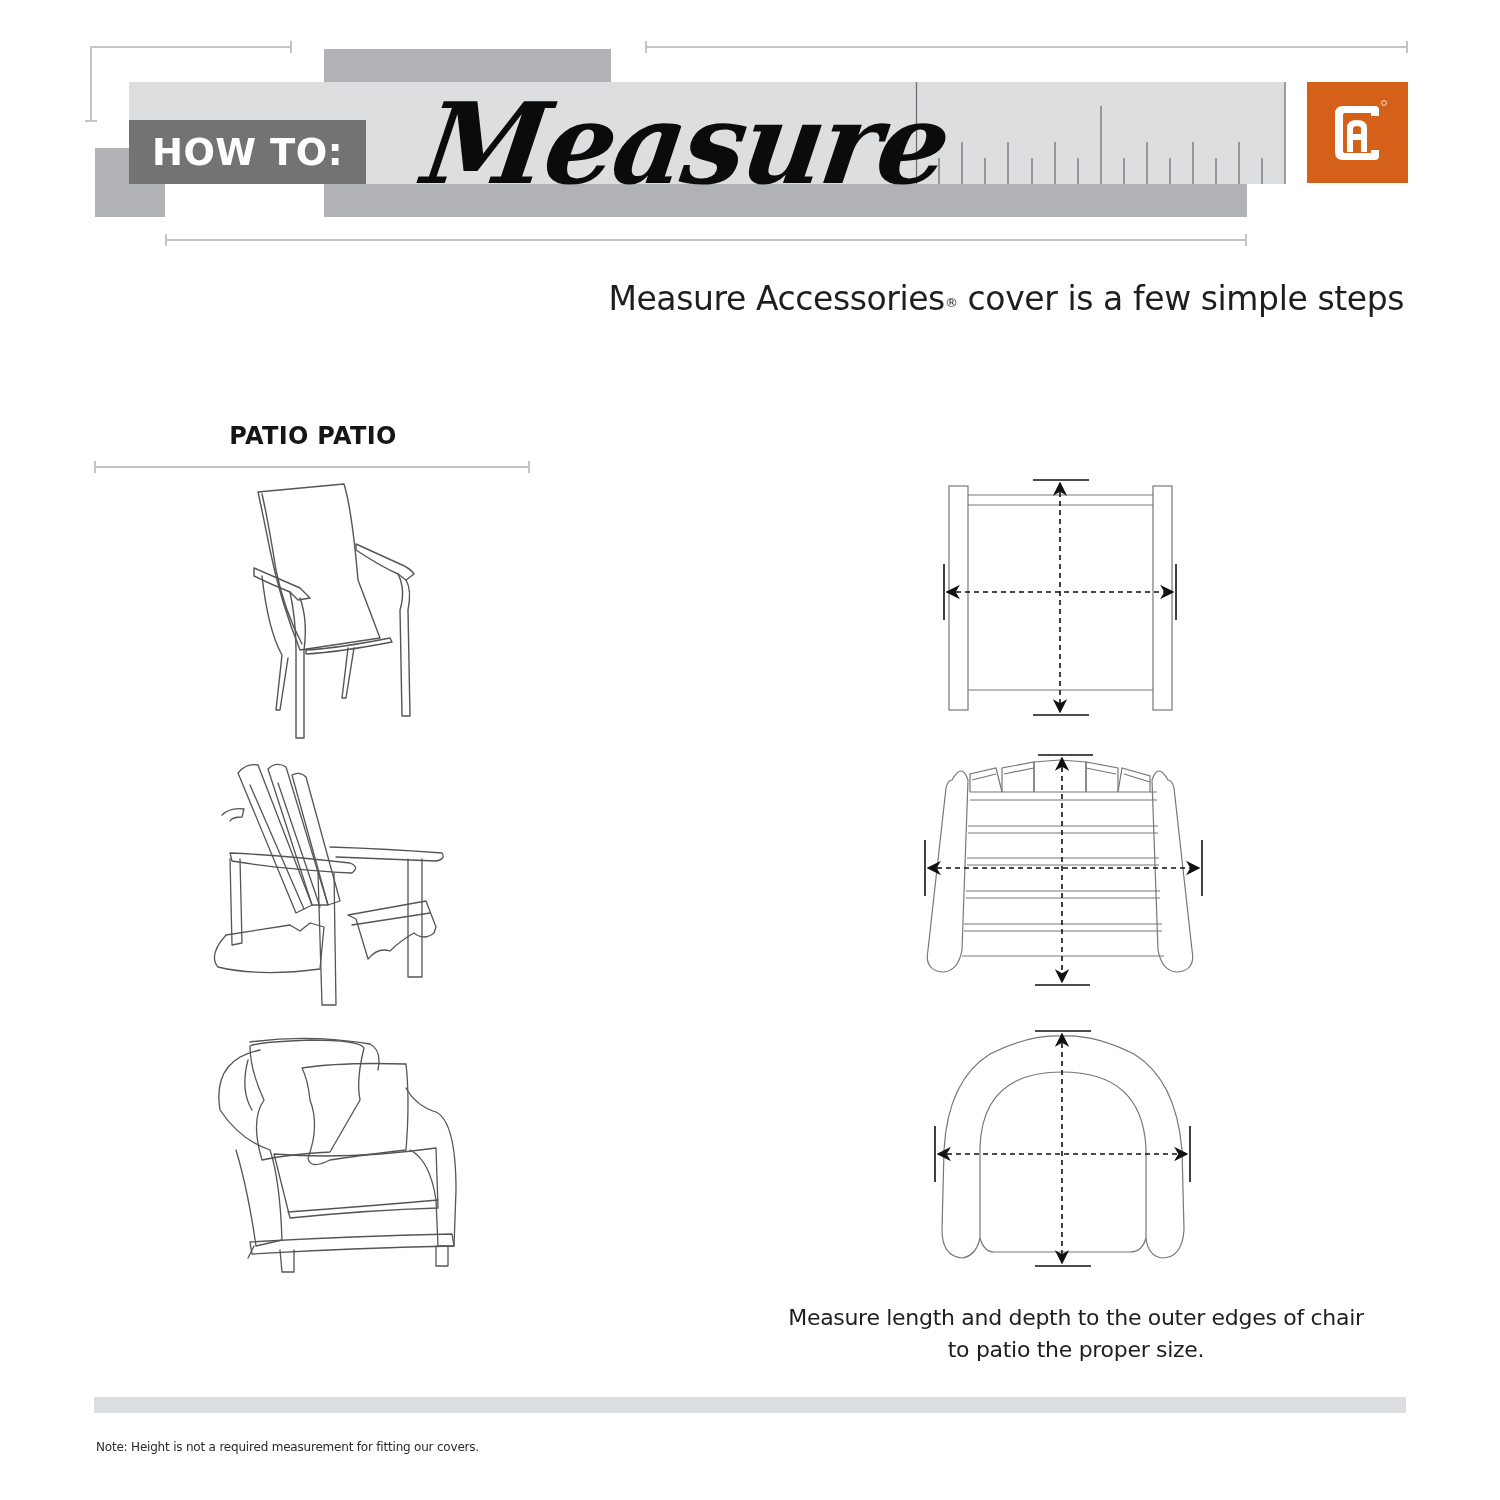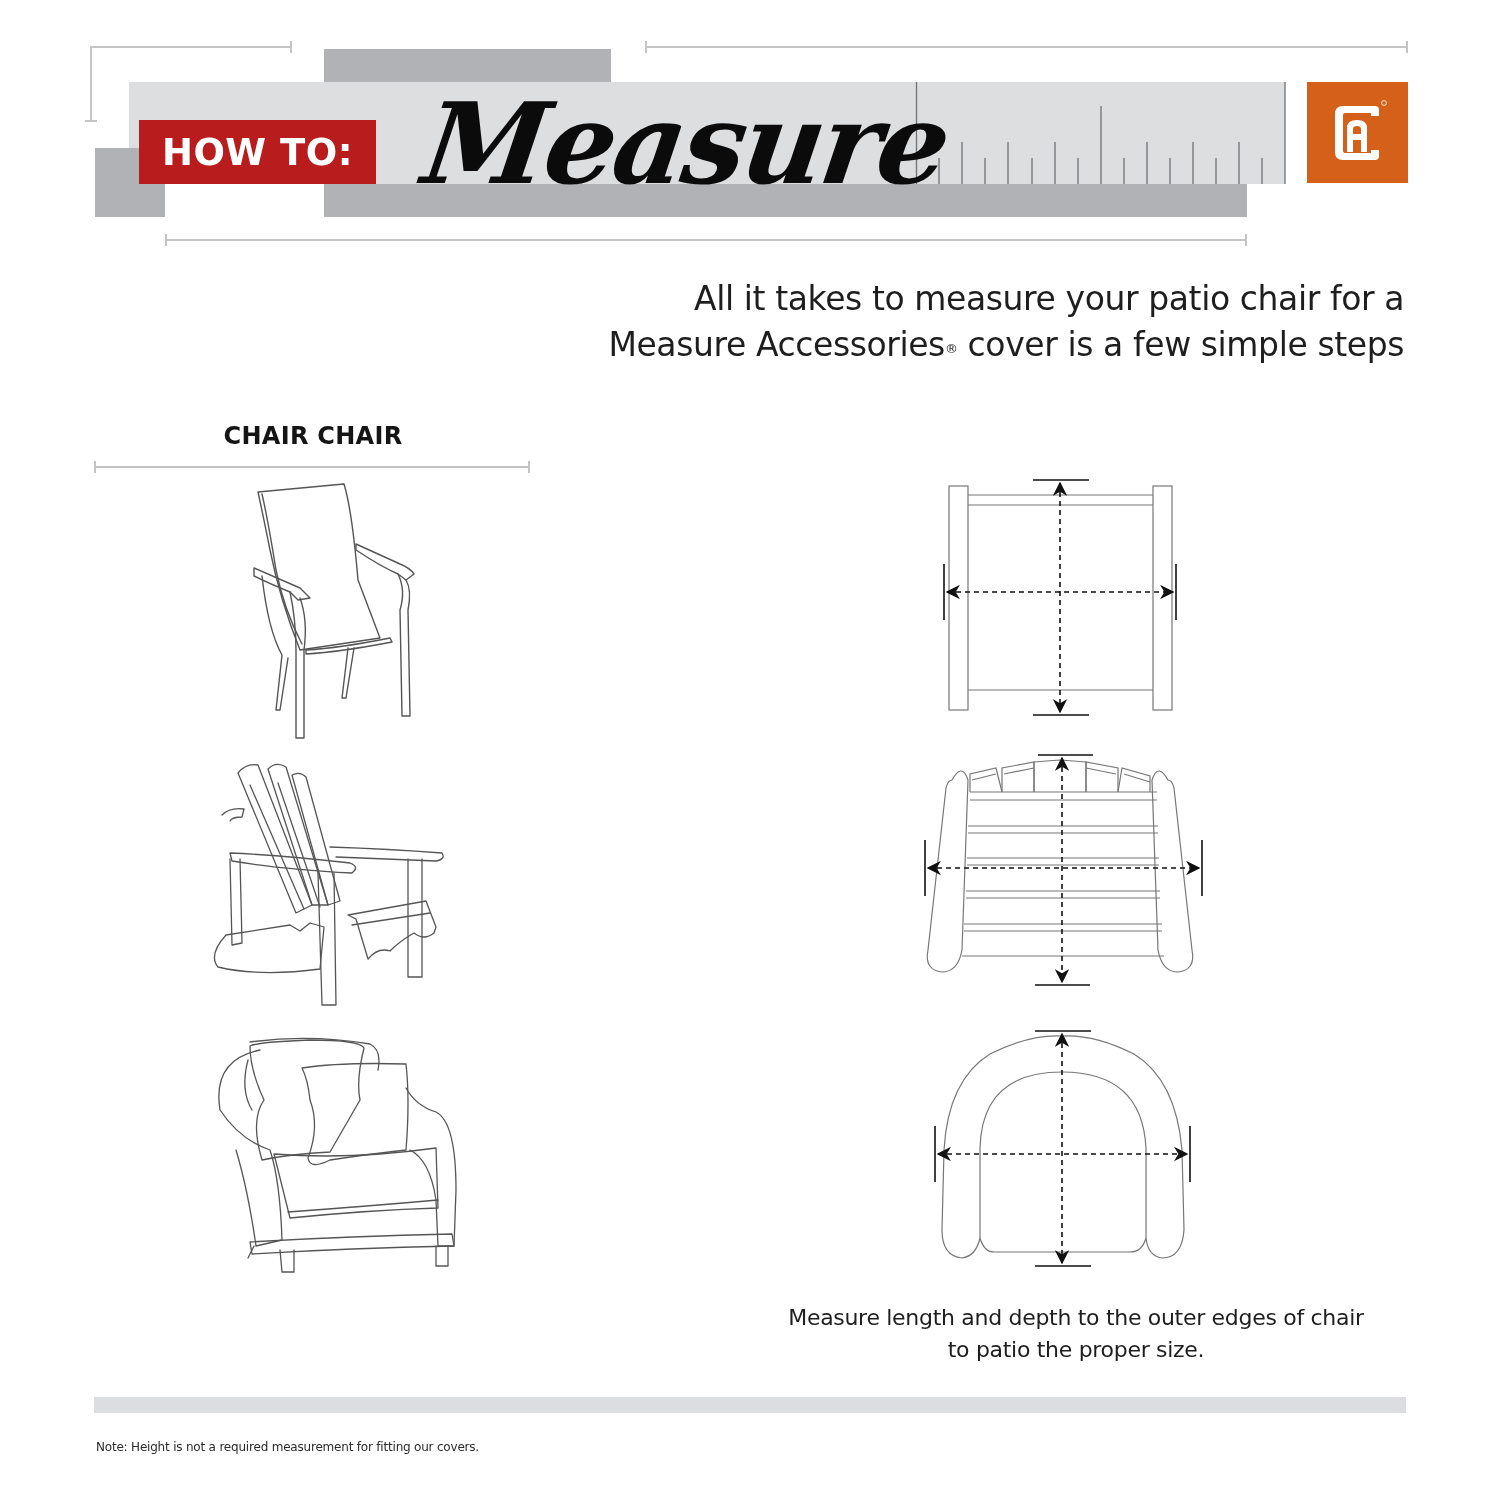--- a/index.html
+++ b/index.html
@@ -1,20 +1,20 @@
 <!DOCTYPE html>
 <html><head>
   <meta charset="utf-8">
   <style>
     html, body { margin: 0; padding: 0; background: #ffffff; }
     body { width: 1500px; height: 1500px; position: relative; overflow: hidden; font-family: "Liberation Sans", "DejaVu Sans", sans-serif; }
     .gline { position: absolute; background: #c3c4c6; }
     .blk-dark { position: absolute; background: #b1b2b5; }
     .blk-light { position: absolute; background: #dddee0; }
-    .howto { position: absolute; left: 139px; top: 120px; width: 237px; height: 64px; background: #b91c1c; color: #ffffff; font-family: "DejaVu Sans", sans-serif; font-weight: bold; font-size: 37px; letter-spacing: 0.5px; display: flex; align-items: center; justify-content: center; }
+    .howto { position: absolute; left: 129px; top: 120px; width: 237px; height: 64px; background: #737373; color: #ffffff; font-family: "DejaVu Sans", sans-serif; font-weight: bold; font-size: 37px; letter-spacing: 0.5px; display: flex; align-items: center; justify-content: center; }
     .measure { position: absolute; left: 425px; top: 88px; font-family: "DejaVu Serif", serif; font-style: italic; font-weight: bold; font-size: 112px; color: #0b0b0b; letter-spacing: -3px; line-height: 1; transform: skewX(-8deg); }
     .logo { position: absolute; left: 1307px; top: 82px; width: 101px; height: 101px; background: #d4601a; }
     .intro { position: absolute; right: 96px; top: 276px; text-align: right; font-family: "DejaVu Sans", sans-serif; font-weight: normal; font-size: 33px; line-height: 46px; color: #1e1e1e; letter-spacing: -0.4px; }
     .intro sup { font-size: 13px; vertical-align: top; position: relative; top: 4px; }
     .section-title { position: absolute; left: 96px; width: 434px; top: 422px; text-align: center; font-family: "DejaVu Sans", sans-serif; font-weight: bold; font-size: 24px; color: #151515; letter-spacing: 0.3px; }
     .caption { position: absolute; left: 746px; top: 1302px; width: 660px; font-family: "DejaVu Sans", sans-serif; font-size: 22px; line-height: 32px; color: #1e1e1e; letter-spacing: -0.3px; text-align: center; }
     .note { position: absolute; left: 96px; top: 1440px; font-family: "DejaVu Sans", sans-serif; font-size: 12px; color: #2a2a2a; letter-spacing: -0.2px; }
     .footer-bar { position: absolute; left: 94px; top: 1397px; width: 1312px; height: 16px; background: #dcdde0; }
     svg { position: absolute; overflow: visible; }
   </style>
@@ -71,25 +71,24 @@
 
       <path d="M72 34 L72 28 Q72 24 68 24 L36 24 Q28 24 28 32 L28 70 Q28 78 36 78 L68 78 Q72 78 72 74 L72 68 L64 68 L64 71 L38 71 Q36 71 36 69 L36 33 Q36 31 38 31 L64 31 L64 34 Z" fill="#ffffff"></path>
 
       <path d="M40 70 L40 46 Q40 38 50 38 Q60 38 60 46 L60 70 L54 70 L54 58 L46 58 L46 70 Z M46 52 L54 52 L54 47 Q54 44 50 44 Q46 44 46 47 Z" fill="#ffffff"></path>
       <circle cx="77" cy="21" r="2.4" fill="none" stroke="#ffffff" stroke-width="0.8"></circle>
     </svg>
   </div>
 </div>
 
 <div class="intro">
-  <div>All it takes to measure your patio chair for a</div>
   <div><span>Measure Accessories</span><sup>®</sup><span> cover is a few simple steps</span></div>
 </div>
 
-<div class="section-title">CHAIR CHAIR</div>
+<div class="section-title">PATIO PATIO</div>
 <div class="gline" style="left:95px; top:466px; width:435px; height:2px;"></div>
 <div class="gline" style="left:94px; top:461px; width:2px; height:12px;"></div>
 <div class="gline" style="left:528px; top:461px; width:2px; height:12px;"></div>
 
 <svg style="left:240px; top:480px;" width="200" height="260" viewBox="0 0 200 260">
   <g fill="none" stroke="#555" stroke-width="1.4" stroke-linejoin="round" stroke-linecap="round">
 
     <path d="M18 12 L104 4 Q112 30 118 100 L140 158 L60 170 Q40 120 30 70 Q22 30 18 12 Z"></path>
     <path d="M22 14 Q28 40 36 90 Q44 130 62 164"></path>
 

